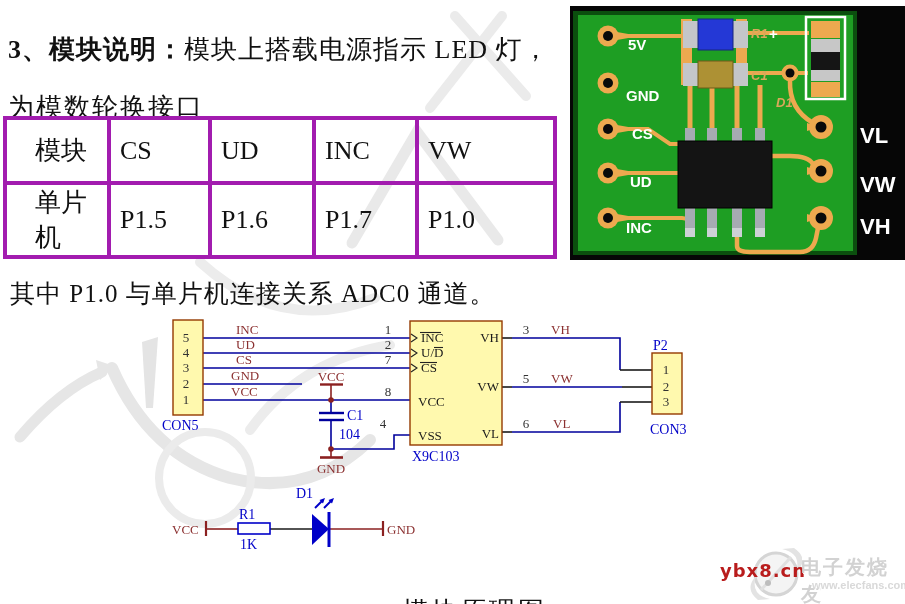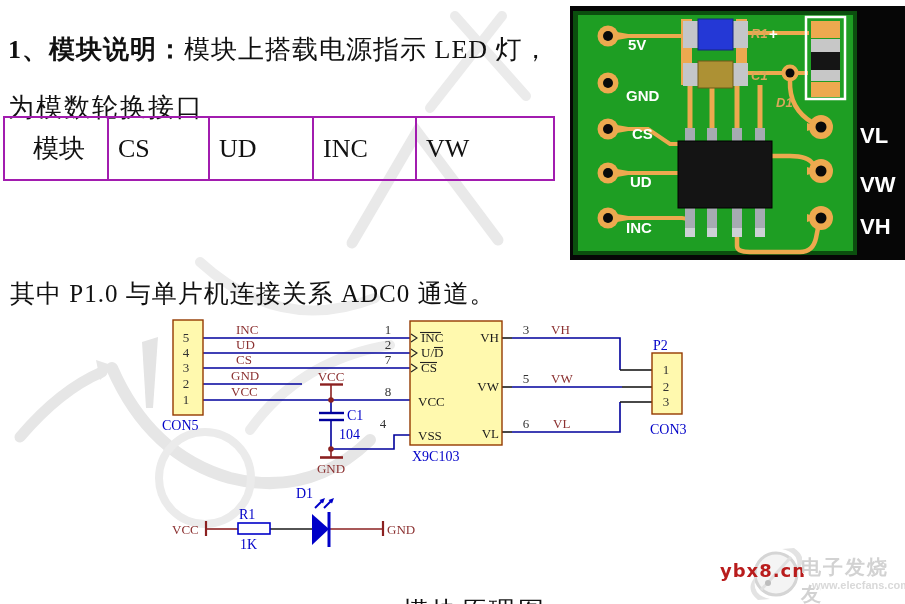--- a/index.html
+++ b/index.html
@@ -6,21 +6,21 @@
   body{width:905px;height:604px;background:#fff;position:relative;overflow:hidden;
        font-family:"Liberation Serif","DejaVu Serif",serif;color:#111}
   .wm{position:absolute;left:0;top:0;z-index:0}
   .layer{position:absolute;z-index:2}
   .h1{left:8px;top:6px;font-size:26px;letter-spacing:1px;white-space:nowrap}
   .h1 b{font-weight:bold}
   .h2{left:8px;top:64px;font-size:26px;letter-spacing:2px}
   .note{left:10px;top:252px;font-size:25px;letter-spacing:1px}
   .caption{left:402px;top:568px;font-size:26px;letter-spacing:3px}
   table.map{position:absolute;left:3px;top:116px;z-index:2;border-collapse:collapse;table-layout:fixed;background:transparent}
-  table.map td{border:2px solid #a21caf;height:61px;font-size:26px;padding:0 0 0 9px;vertical-align:middle}
+  table.map td{border:4px solid #a21caf;height:61px;font-size:26px;padding:0 0 0 9px;vertical-align:middle}
   table.map td.c0{padding-left:28px}
   .pcb{left:570px;top:6px}
   .schem{left:0;top:300px}
   .schem text{font-size:13px}
   .schem .num{fill:#333}
   .schem .net{fill:#8B3030}
   .schem .des{fill:#0000C8;font-size:14px}
   .schem .pin{fill:#1a1a1a}
   .pcbsvg .padlbl{fill:#fff;font:bold 15px "Liberation Sans",sans-serif}
   .pcbsvg .striplbl{fill:#fff;font:bold 22px "Liberation Sans",sans-serif}
@@ -41,39 +41,46 @@
     <path d="M430,108 L502,16" stroke-width="10" stroke="#EBEBEB"></path>
     <path d="M455,16 L526,96" stroke-width="10" stroke="#EBEBEB"></path>
     <path d="M200,262 Q280,335 375,298" stroke-width="10" stroke="#ECECEC"></path>
     <path d="M250,430 Q300,360 390,345" stroke-width="10" stroke="#ECECEC"></path>
     <circle cx="205" cy="478" r="46" stroke-width="8" stroke="#EBEBEB"></circle>
   </g>
   <polygon points="96,360 114,366 100,380" fill="#E6E6E6"></polygon>
   <polygon points="142,342 158,337 153,408 146,408" fill="#E4E4E4"></polygon>
 </svg>
 
-<p class="layer h1"><b>1、模块说明：</b><span>模块上搭载电源指示 LED 灯，</span></p>
+<p class="layer h1"><b>3、模块说明：</b><span>模块上搭载电源指示 LED 灯，</span></p>
 <p class="layer h2">为模数轮换接口</p>
 
 <table class="map">
   <colgroup>
       <col style="width:104px">
       <col style="width:101px">
       <col style="width:104px">
       <col style="width:103px">
       <col style="width:138px">
     </colgroup>
   <tbody>
       <tr>
     <td class="c0">模块</td>
     <td>CS</td>
     <td>UD</td>
     <td>INC</td>
     <td>VW</td>
   </tr>
+  <tr>
+    <td class="c0">单片机</td>
+    <td>P1.5</td>
+    <td>P1.6</td>
+    <td>P1.7</td>
+    <td>P1.0</td>
+  </tr>
 </tbody>
   </table>
 
 <p class="layer note">其中 P1.0 与单片机连接关系 ADC0 通道。</p>
 
 <svg class="layer pcb pcbsvg" width="335" height="254" viewBox="0 0 335 254">
   <rect x="0" y="0" width="335" height="254" fill="#060606"></rect>
   <rect x="3" y="5" width="284" height="244" fill="#0B4F0E"></rect>
   <rect x="8" y="9" width="275" height="236" fill="#1E9E23"></rect>
 

